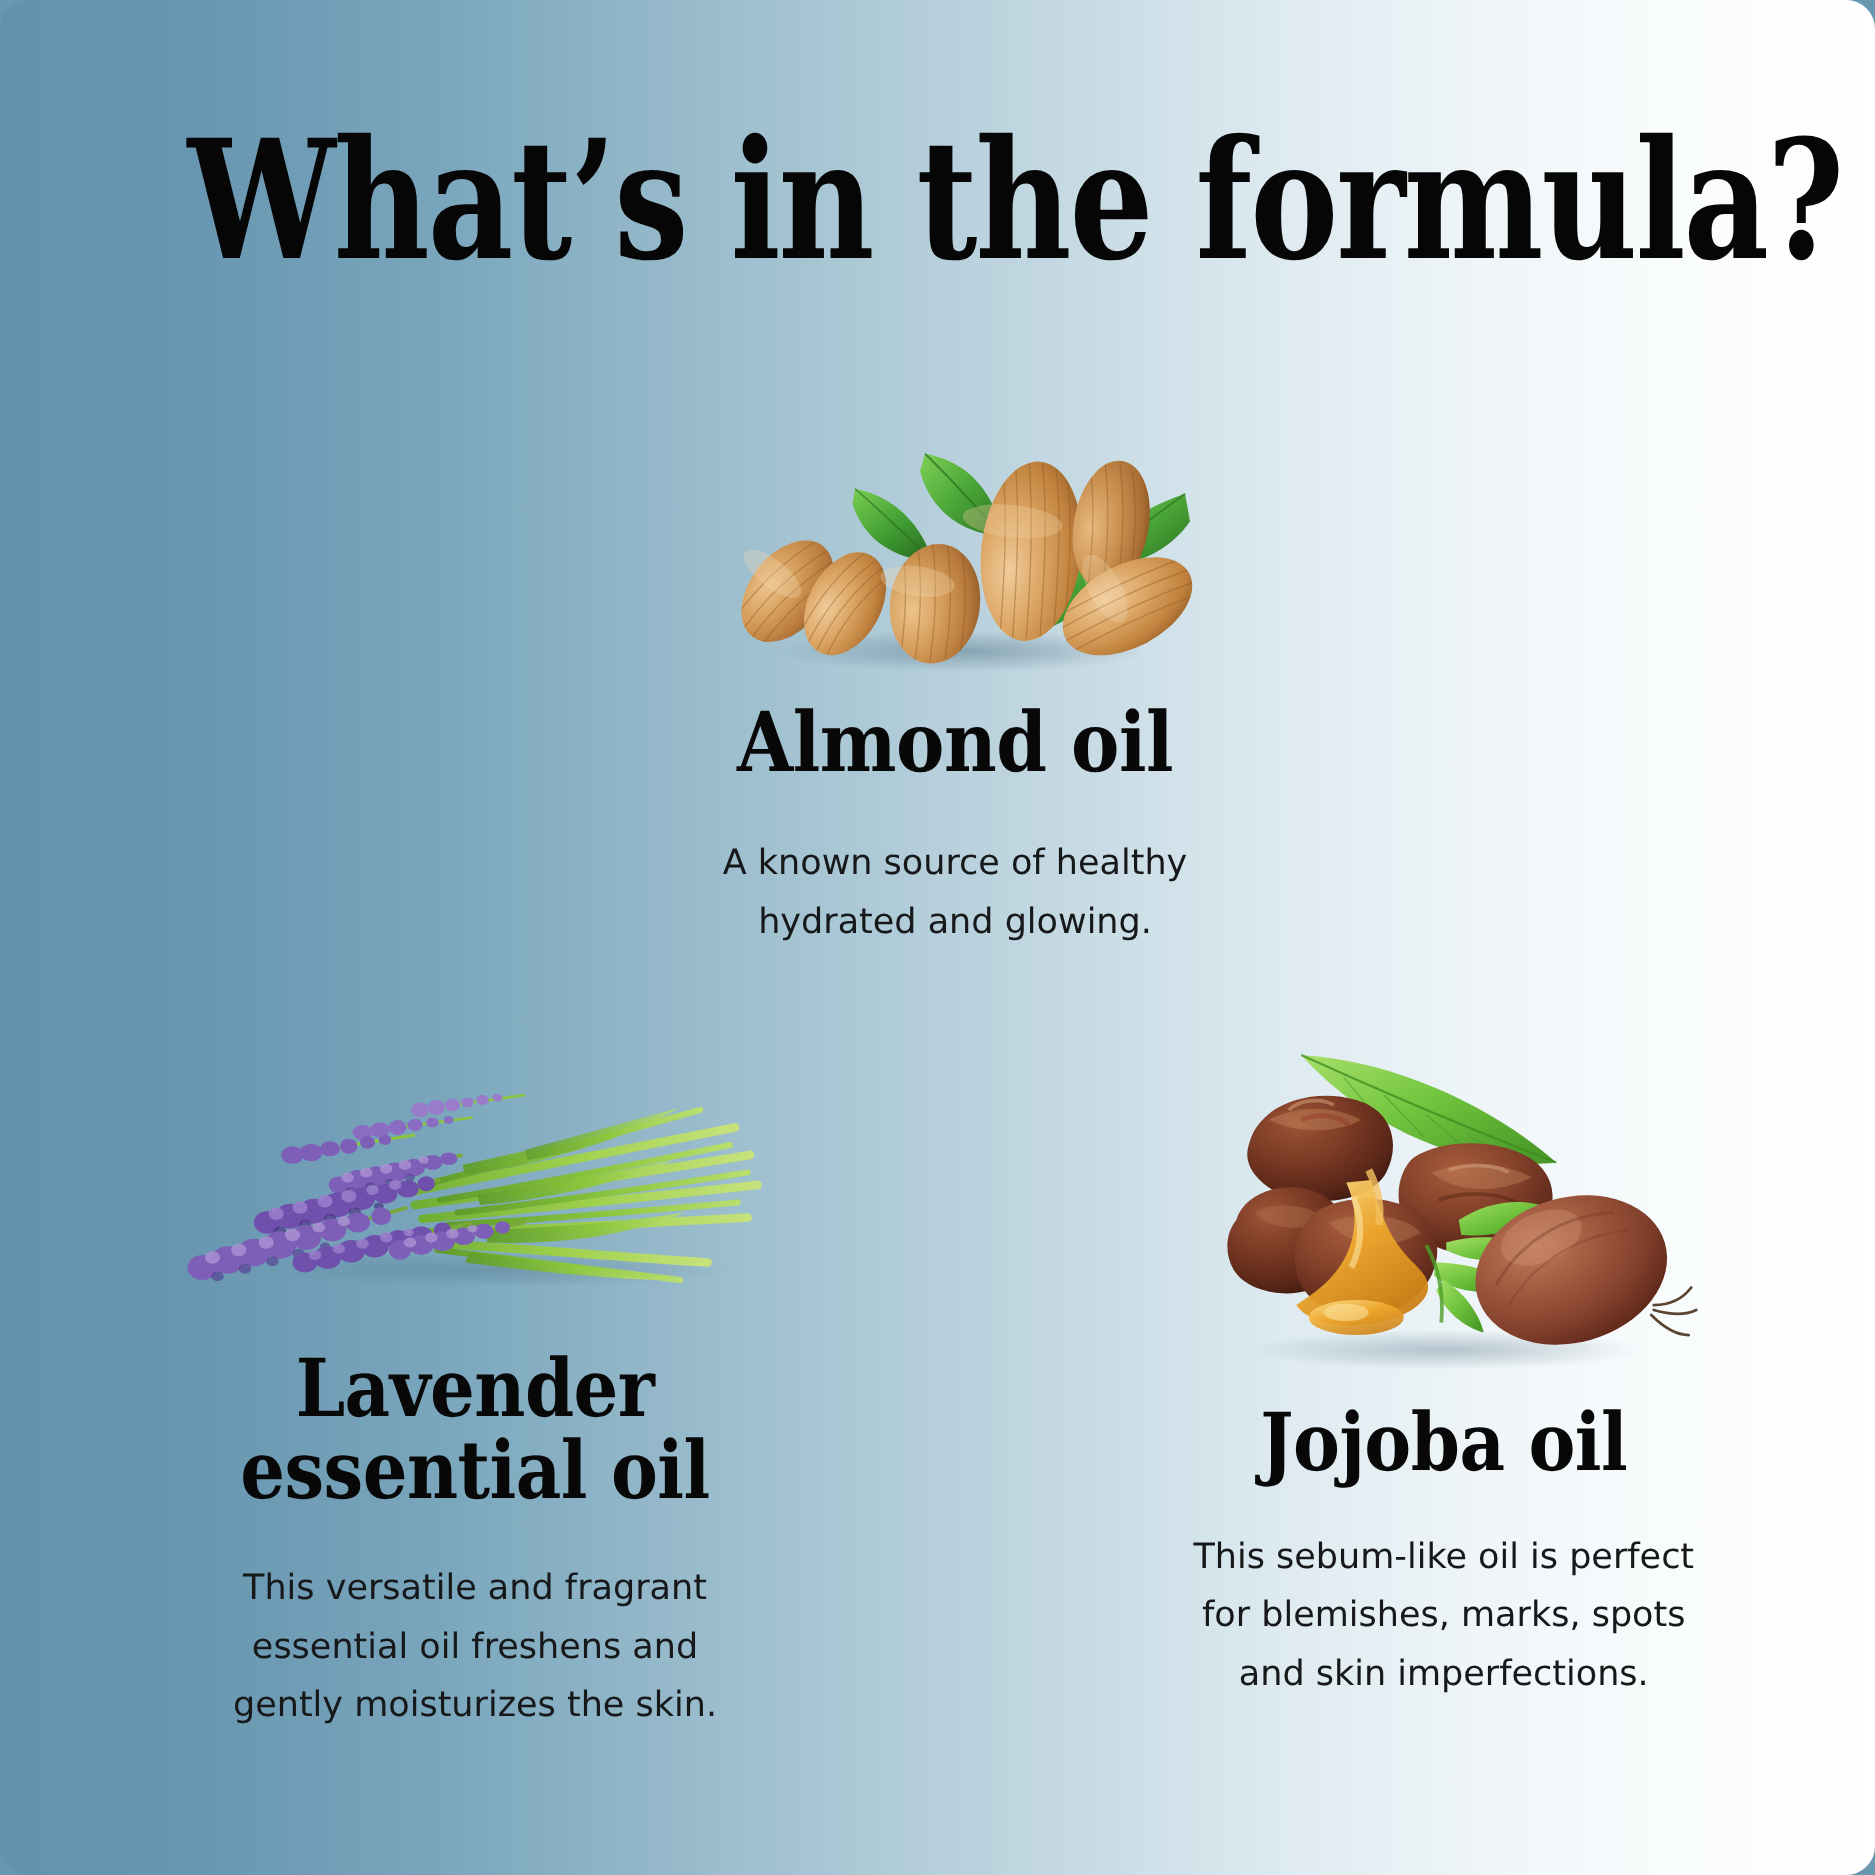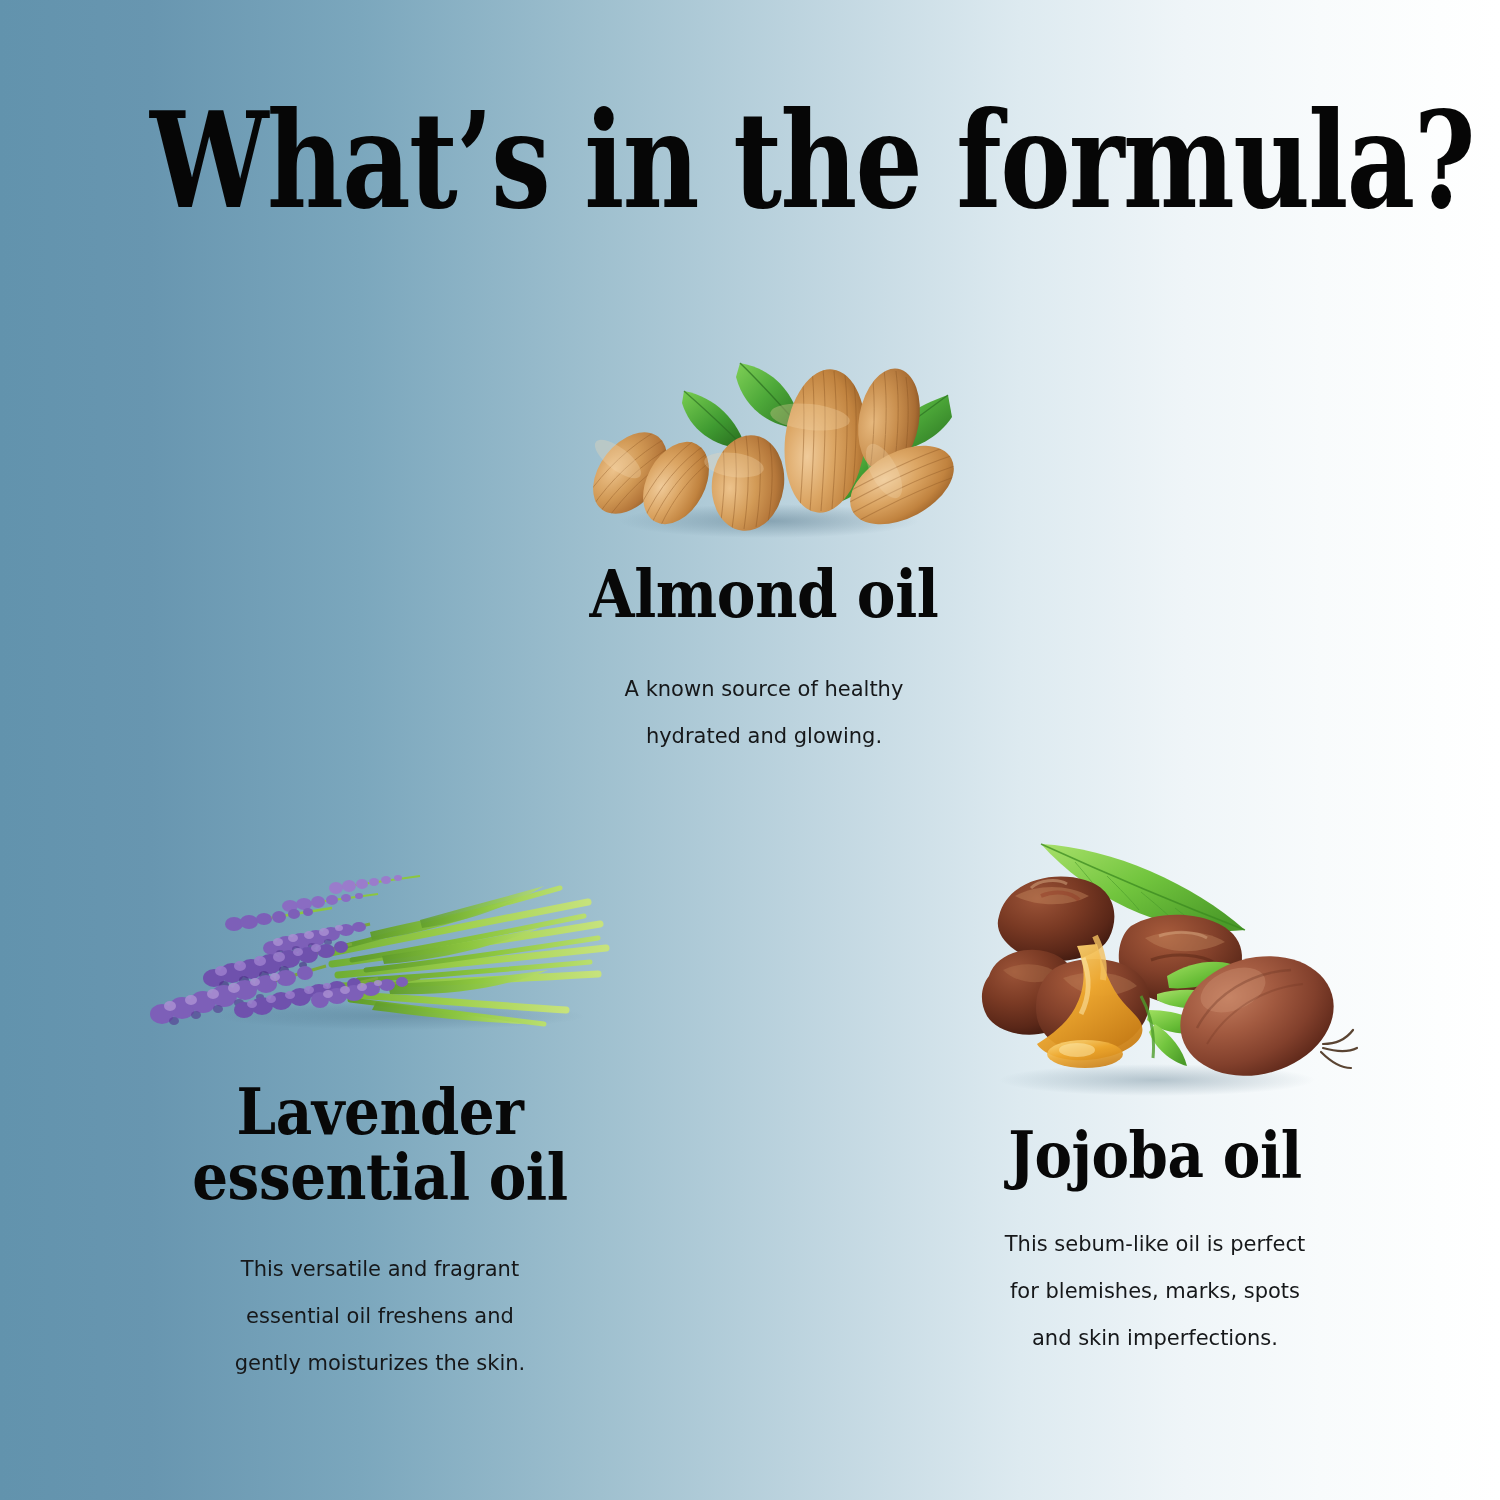--- a/index.html
+++ b/index.html
@@ -15,20 +15,21 @@
       #6293ad 0%,
       #6896b0 10%,
       #7ba7bd 24%,
       #9fc0cf 40%,
       #c3d8e2 56%,
       #ddeaf0 68%,
       #eff5f8 79%,
       #f8fbfc 88%,
       #fdfefe 96%,
       #ffffff 100%);
+    border-radius:23px;
   }
 
   
   .title{
     position:absolute;left:0;top:95px;width:1500px;
     text-align:center;
     font-family:"DejaVu Serif", serif;
     font-weight:700;
     font-size:132px;
     line-height:1.0;
@@ -45,21 +46,21 @@
     font-weight:700;
     color:#080808;
     letter-spacing:-0.5px;
     line-height:1.02;
     transform:scaleX(0.88);
     white-space:nowrap;
   }
   .body-text{
     font-family:"DejaVu Sans", sans-serif;
     font-weight:400;
-    font-size:21px;
+    font-size:28px;
     line-height:47px;
     color:#16181a;
     text-align:center;
   }
 
   
   #almond-section{position:absolute;left:444px;top:325px;width:640px;}
   #almond-art{width:440px;height:230px;margin:0 auto;display:block;}
   #almond-heading{
     font-size:66px;text-align:center;margin-top:6px;

